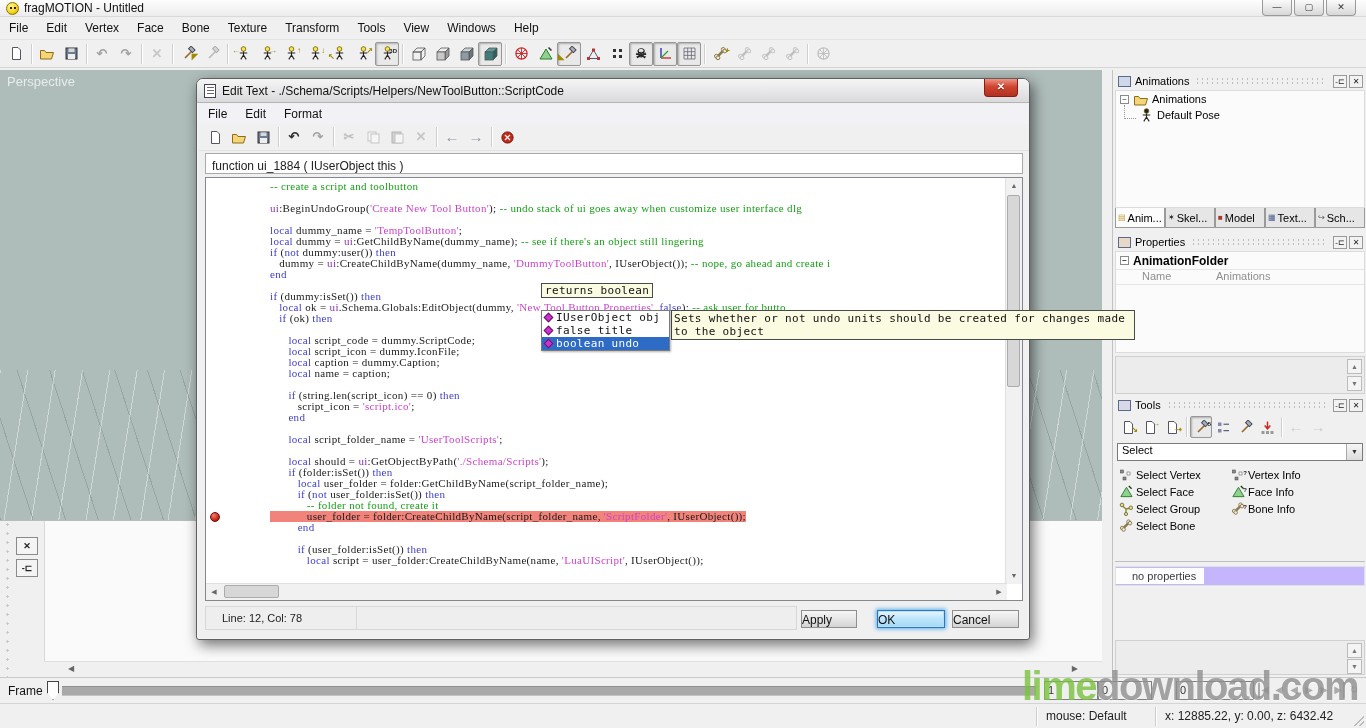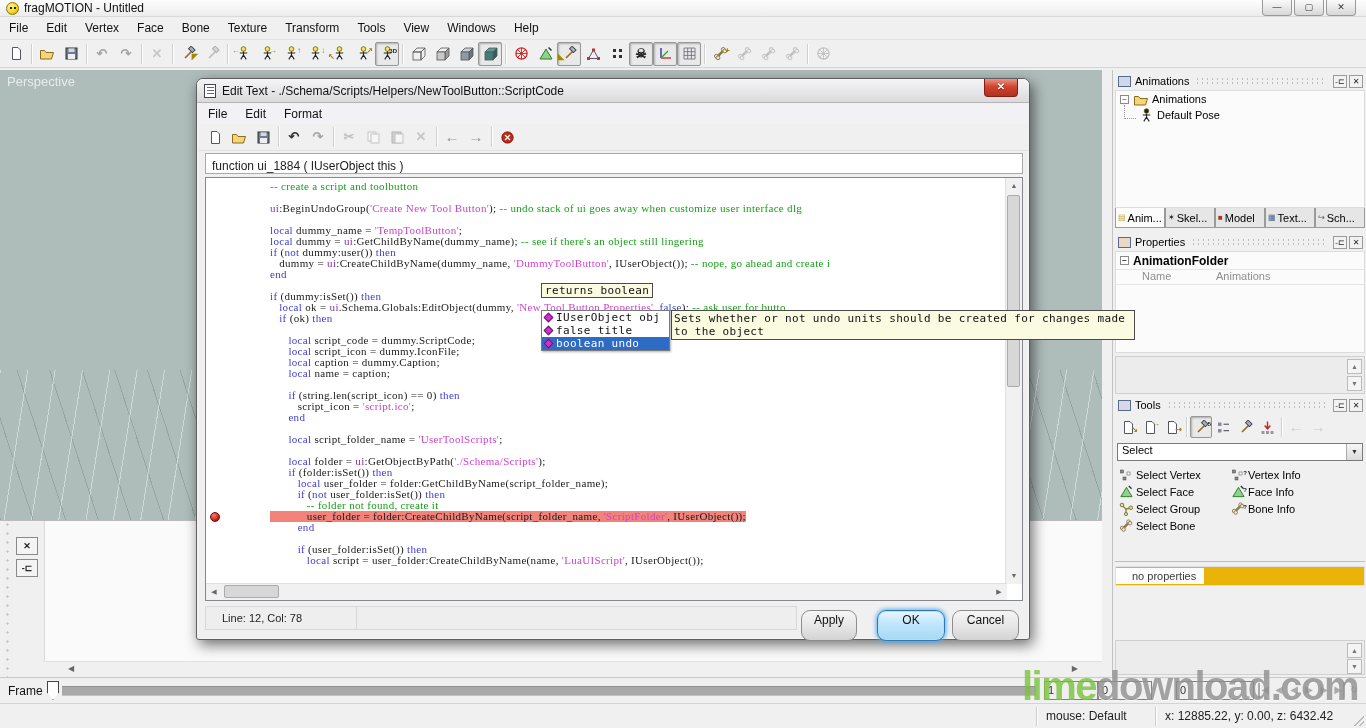--- a/index.html
+++ b/index.html
@@ -74,21 +74,21 @@
   .proprow { display:flex; height:16px; color:#8f8f8f; border-top:1px solid #e6e6e6; border-bottom:1px solid #e6e6e6; }
   .proprow .pn { width:100px; padding-left:26px; }
   .scrollstrip { position:absolute; left:2px; width:250px; background:#ececec; border:1px solid #d0d0d0; }
   .scrollstrip .varr { position:absolute; right:2px; width:15px; height:15px; border:1px solid #bbb; background:#f4f4f4; font-size:7px; color:#777; text-align:center; line-height:14px; }
   .combo { position:absolute; left:4px; width:246px; height:18px; background:#fff; border:1px solid #7a7a7a; display:flex; align-items:flex-start; }
   .combo .cval { flex:1; padding-left:4px; font-size:11px; color:#000; }
   .combo .cbtn { width:16px; height:16px; background:linear-gradient(#f6f6f6,#dcdcdc); border-left:1px solid #aaa; font-size:7px; text-align:center; line-height:15px; color:#333; }
   .toolgrid { position:absolute; left:6px; width:244px; display:grid; grid-template-columns:112px 126px; grid-auto-rows:17px; }
   .toolitem { display:flex; align-items:center; font-size:11px; color:#000; }
   .toolitem .ic { width:14px; height:14px; margin-right:3px; font-size:10px; }
-  .noprops { position:absolute; left:2px; width:250px; height:20px; background:#eab308; border:1px solid #e0e0e0;
+  .noprops { position:absolute; left:2px; width:250px; height:20px; background:#c4b5fd; border:1px solid #e0e0e0;
     font-size:11px; color:#3a3a3a; display:flex; align-items:center; }
   .noprops span { background:#fdfdfd; padding:2px 8px 2px 16px; }
   .tpbar { position:absolute; left:4px; display:flex; align-items:center; }
   .tpbar .tbtn { width:22px; height:22px; }
 
   
   .framebar { position:absolute; left:0; top:677px; width:1366px; height:26px; background:#f0f0f0; border-top:1px solid #c9c9c9; font-size:12px; }
   .framebar .flabel { position:absolute; left:8px; top:6px; color:#111; }
   .fthumb { position:absolute; left:47px; top:3px; width:12px; height:19px; background:#fdfdfd; border:1px solid #444;
     clip-path:polygon(0 0,100% 0,100% 60%,50% 100%,0 60%); }
@@ -143,22 +143,22 @@
   .tk-u { color:var(--obj,#8833aa); }
   .breakpoint { position:absolute; left:4px; top:334px; width:10px; height:10px; border-radius:50%;
     background:radial-gradient(circle at 35% 30%,#f08070,#cc2418 60%,#8e130a); border:1px solid #6d0e06; }
   .vscroll { position:absolute; right:0; top:0; width:17px; height:406px; background:#f1f1f1; border-left:1px solid #e0e0e0; }
   .hscroll2 { position:absolute; left:0; bottom:0; width:801px; height:17px; background:#f1f1f1; border-top:1px solid #e0e0e0; }
   .sbarr { position:absolute; width:16px; height:16px; font-size:7px; color:#666; text-align:center; line-height:15px; background:#f1f1f1; }
   .sbthumb { position:absolute; background:#d7d7d7; border:1px solid #ababab; border-radius:2px; }
 
   .dstatus { position:absolute; left:8px; top:527px; width:818px; height:22px; display:flex; font-size:11px; color:#222; }
   .dseg { border:1px solid #d7d7d7; background:#eee; height:24px; display:flex; align-items:center; padding-left:16px; }
-  .dbtn { position:absolute; top:531px; height:31px; border:1px solid #8e8e8e; border-radius:9px;
-    background:linear-gradient(#f5f5f5,#e8e8e8 45%,#d4d4d4); font-size:12px; color:#111; text-align:center; line-height:19px; }
+  .dbtn { position:absolute; top:531px; height:18px; border:1px solid #8e8e8e; border-radius:0;
+    background:linear-gradient(#f5f5f5,#e8e8e8 45%,#d4d4d4); font-size:12px; color:#111; line-height:19px; }
   .dbtn.focused { border:1px solid #2e7ab8; box-shadow:0 0 4px 1px #57b0f0, inset 0 0 0 1px #b6defa; background:linear-gradient(#eaf6fd,#bee6fd 45%,#a6d9f4); }
 
   
   .hintbox { position:absolute; left:344px; top:204px; height:15px; background:#fbfbe2; border:1px solid #4a4a4a;
     font-family:"DejaVu Sans Mono", monospace; font-size:11px; letter-spacing:.32px; line-height:13px; padding:0 3px; color:#111; z-index:60; }
   .paramlist { position:absolute; left:344px; top:231px; width:129px; background:#fff; border:1px solid #7a7a7a;
     box-shadow:1px 1px 2px rgba(0,0,0,.3); z-index:61; font-family:"DejaVu Sans Mono", monospace; font-size:11px; letter-spacing:.32px; }
   .paramrow { height:13px; display:flex; align-items:center; color:#111; }
   .paramrow.sel { background:var(--sel,#2e6bc4); color:#fff; }
   .diam { width:7px; height:7px; background:#cc33cc; border:1px solid #6d116d; transform:rotate(45deg); margin:0 4px 0 3px; flex:none; }
@@ -898,21 +898,21 @@
           <div class="cl"><span class="ln"><span>      </span><span class="tk-k">local</span><span> script_icon = dummy.IconFile;</span></span></div>
           <div class="cl"><span class="ln"><span>      </span><span class="tk-k">local</span><span> caption = dummy.Caption;</span></span></div>
           <div class="cl"><span class="ln"><span>      </span><span class="tk-k">local</span><span> name = caption;</span></span></div>
           <div class="cl"><span class="ln"></span></div>
           <div class="cl"><span class="ln"><span>      </span><span class="tk-k">if</span><span> (string.len(script_icon) == 0) </span><span class="tk-k">then</span></span></div>
           <div class="cl"><span class="ln"><span>         script_icon = </span><span class="tk-s">'script.ico'</span><span>;</span></span></div>
           <div class="cl"><span class="ln"><span>      </span><span class="tk-k">end</span></span></div>
           <div class="cl"><span class="ln"></span></div>
           <div class="cl"><span class="ln"><span>      </span><span class="tk-k">local</span><span> script_folder_name = </span><span class="tk-s">'UserToolScripts'</span><span>;</span></span></div>
           <div class="cl"><span class="ln"></span></div>
-          <div class="cl"><span class="ln"><span>      </span><span class="tk-k">local</span><span> folder = </span><span class="tk-u">ui</span><span>:GetObjectByPath(</span><span class="tk-s">'./Schema/Scripts'</span><span>);</span></span></div>
+          <div class="cl"><span class="ln"><span>      </span><span class="tk-k">local</span><span> should = </span><span class="tk-u">ui</span><span>:GetObjectByPath(</span><span class="tk-s">'./Schema/Scripts'</span><span>);</span></span></div>
           <div class="cl"><span class="ln"><span>      </span><span class="tk-k">if</span><span> (folder:isSet()) </span><span class="tk-k">then</span></span></div>
           <div class="cl"><span class="ln"><span>         </span><span class="tk-k">local</span><span> user_folder = folder:GetChildByName(script_folder_name);</span></span></div>
           <div class="cl"><span class="ln"><span>         </span><span class="tk-k">if</span><span> (</span><span class="tk-k">not</span><span> user_folder:isSet()) </span><span class="tk-k">then</span></span></div>
           <div class="cl"><span class="ln"><span>            </span><span class="tk-c">-- folder not found, create it</span></span></div>
           <div class="cl"><span class="ln hl"><span>            user_folder = folder:CreateChildByName(script_folder_name, </span><span class="tk-s">'ScriptFolder'</span><span>, IUserObject());</span></span></div>
           <div class="cl"><span class="ln"><span>         </span><span class="tk-k">end</span></span></div>
           <div class="cl"><span class="ln"></span></div>
           <div class="cl"><span class="ln"><span>         </span><span class="tk-k">if</span><span> (user_folder:isSet()) </span><span class="tk-k">then</span></span></div>
           <div class="cl"><span class="ln"><span>            </span><span class="tk-k">local</span><span> script = user_folder:CreateChildByName(name, </span><span class="tk-s">'LuaUIScript'</span><span>, IUserObject());</span></span></div>
         </div>

